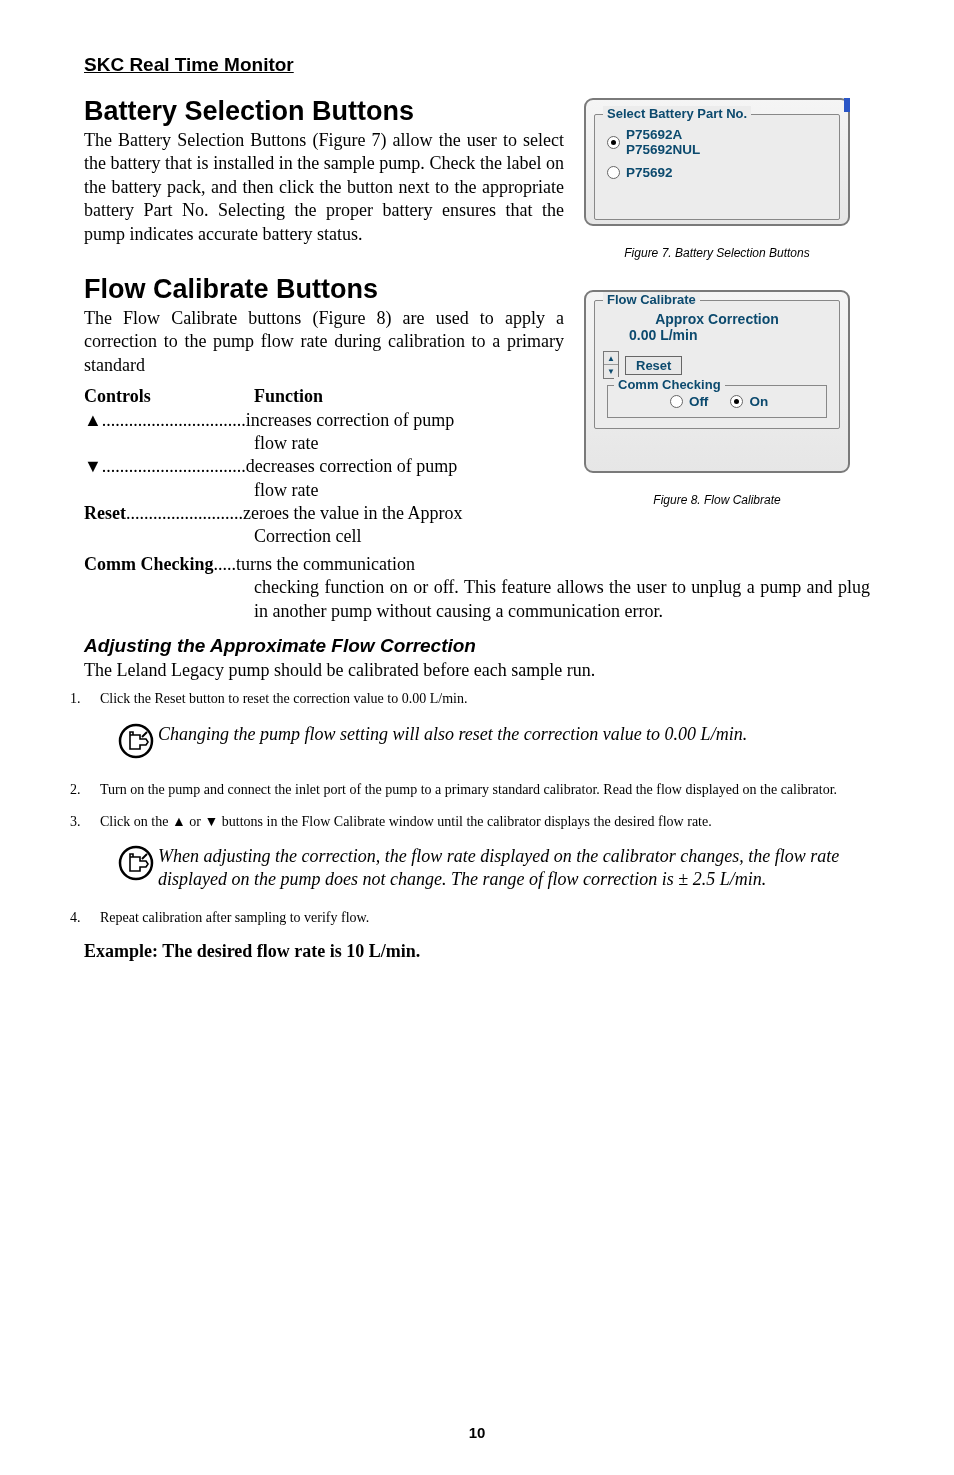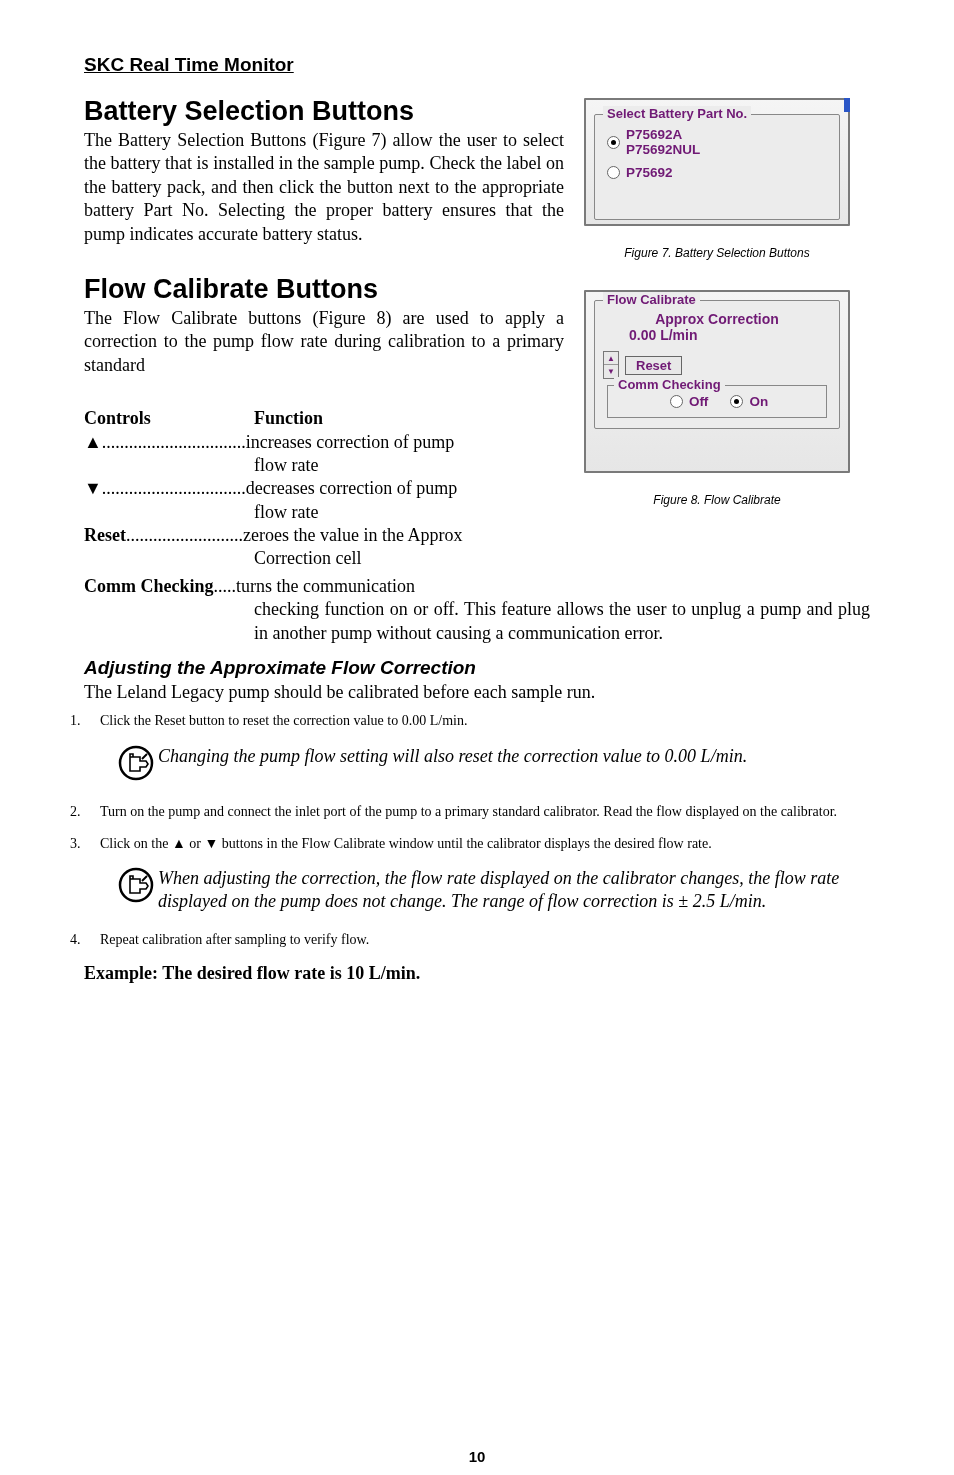--- a/index.html
+++ b/index.html
@@ -35,26 +35,26 @@
   }
   .two-col {
     display: flex;
     gap: 20px;
     margin-bottom: 4px;
   }
   .left-col { width: 480px; }
   .right-col { width: 266px; display: flex; flex-direction: column; gap: 12px; padding-top:2px;}
   .fig-box {
     border: 2px solid #7a7a7a;
-    border-radius: 1px;
+    border-radius: 9px;
     background: linear-gradient(#f5f5f5,#e6e6e6);
     padding: 8px 8px 10px;
     font-family: Tahoma, Arial, sans-serif;
     font-size: 14px;
-    color:#701a75;
+    color:#0c4a6e;
   }
   .fig7 { height:128px; position:relative; }
   .groupbox {
     border: 1px solid #888;
     border-radius:2px;
     position: relative;
     padding: 10px 8px 8px;
     margin-top:6px;
     height:106px;
     background:#ececec;
@@ -122,40 +122,40 @@
     font-style: italic;
     font-size: 19px;
     margin: 12px 0 2px;
   }
   ol.steps{margin:6px 0 0;padding-left:0;font-size:14px;line-height:1.30;}
   ol.steps>li{padding-left:16px;margin-bottom:14px;text-align:justify;}
   .note-row{display:flex;margin:4px 0 18px 34px;}
   .note-icon{flex:0 0 auto;}
   .note-text{font-style:italic;font-size:18px;line-height:1.28;}
   .example{font-weight:bold;font-size:18px;margin-top:10px;}
-  .pagenum{position:absolute;bottom:10px;left:0;right:0;text-align:center;font-family:Arial,Helvetica,sans-serif;font-weight:bold;font-size:15px;}
+  .pagenum{position:absolute;bottom:34px;left:0;right:0;text-align:center;font-family:Arial,Helvetica,sans-serif;font-weight:bold;font-size:15px;}
   .after-controls{font-size:18px;line-height:1.30;text-align:justify;margin:0 0 8px;}
   .fc-title { font-weight:bold; font-family:Tahoma,Arial,sans-serif; font-size:14px; text-align:center; }
   .fc-val { font-weight:bold; font-family:Tahoma,Arial,sans-serif; font-size:14px; text-align:left; margin-bottom:2px;}
   .spike{position:absolute;right:-2px;top:-2px;width:6px;height:14px;background:#2a56c7;}
   svg.hand{width:40px;height:36px;}
 </style>
 </head>
 <body>
 
 <div class="page-header">SKC Real Time Monitor</div>
 
 <div class="two-col">
   <div class="left-col">
 
     <h2 class="section">Battery Selection Buttons</h2>
     <p class="body">The Battery Selection Buttons (Figure 7) allow the user to select the battery that is installed in the sample pump. Check the label on the battery pack, and then click the button next to the appropriate battery Part No. Selecting the proper battery ensures that the pump indicates accurate battery status.</p>
 
     <h2 class="section">Flow Calibrate Buttons</h2>
-    <p class="body" style="margin-bottom:30px;">The Flow Calibrate buttons (Figure 8) are used to apply a correction to the pump flow rate during calibration to a primary standard</p>
+    <p class="body" style="margin-bottom:8px;">The Flow Calibrate buttons (Figure 8) are used to apply a correction to the pump flow rate during calibration to a primary standard</p>
 
     <table class="controls-table">
       <tbody>
           <tr>
         <td class="ctrl-label">Controls</td>
         <td style="font-weight:bold;">Function</td>
       </tr>
       <tr>
         <td colspan="2">
           <span style="font-weight:normal;">▲</span><span>................................</span><span>increases correction of pump</span>

